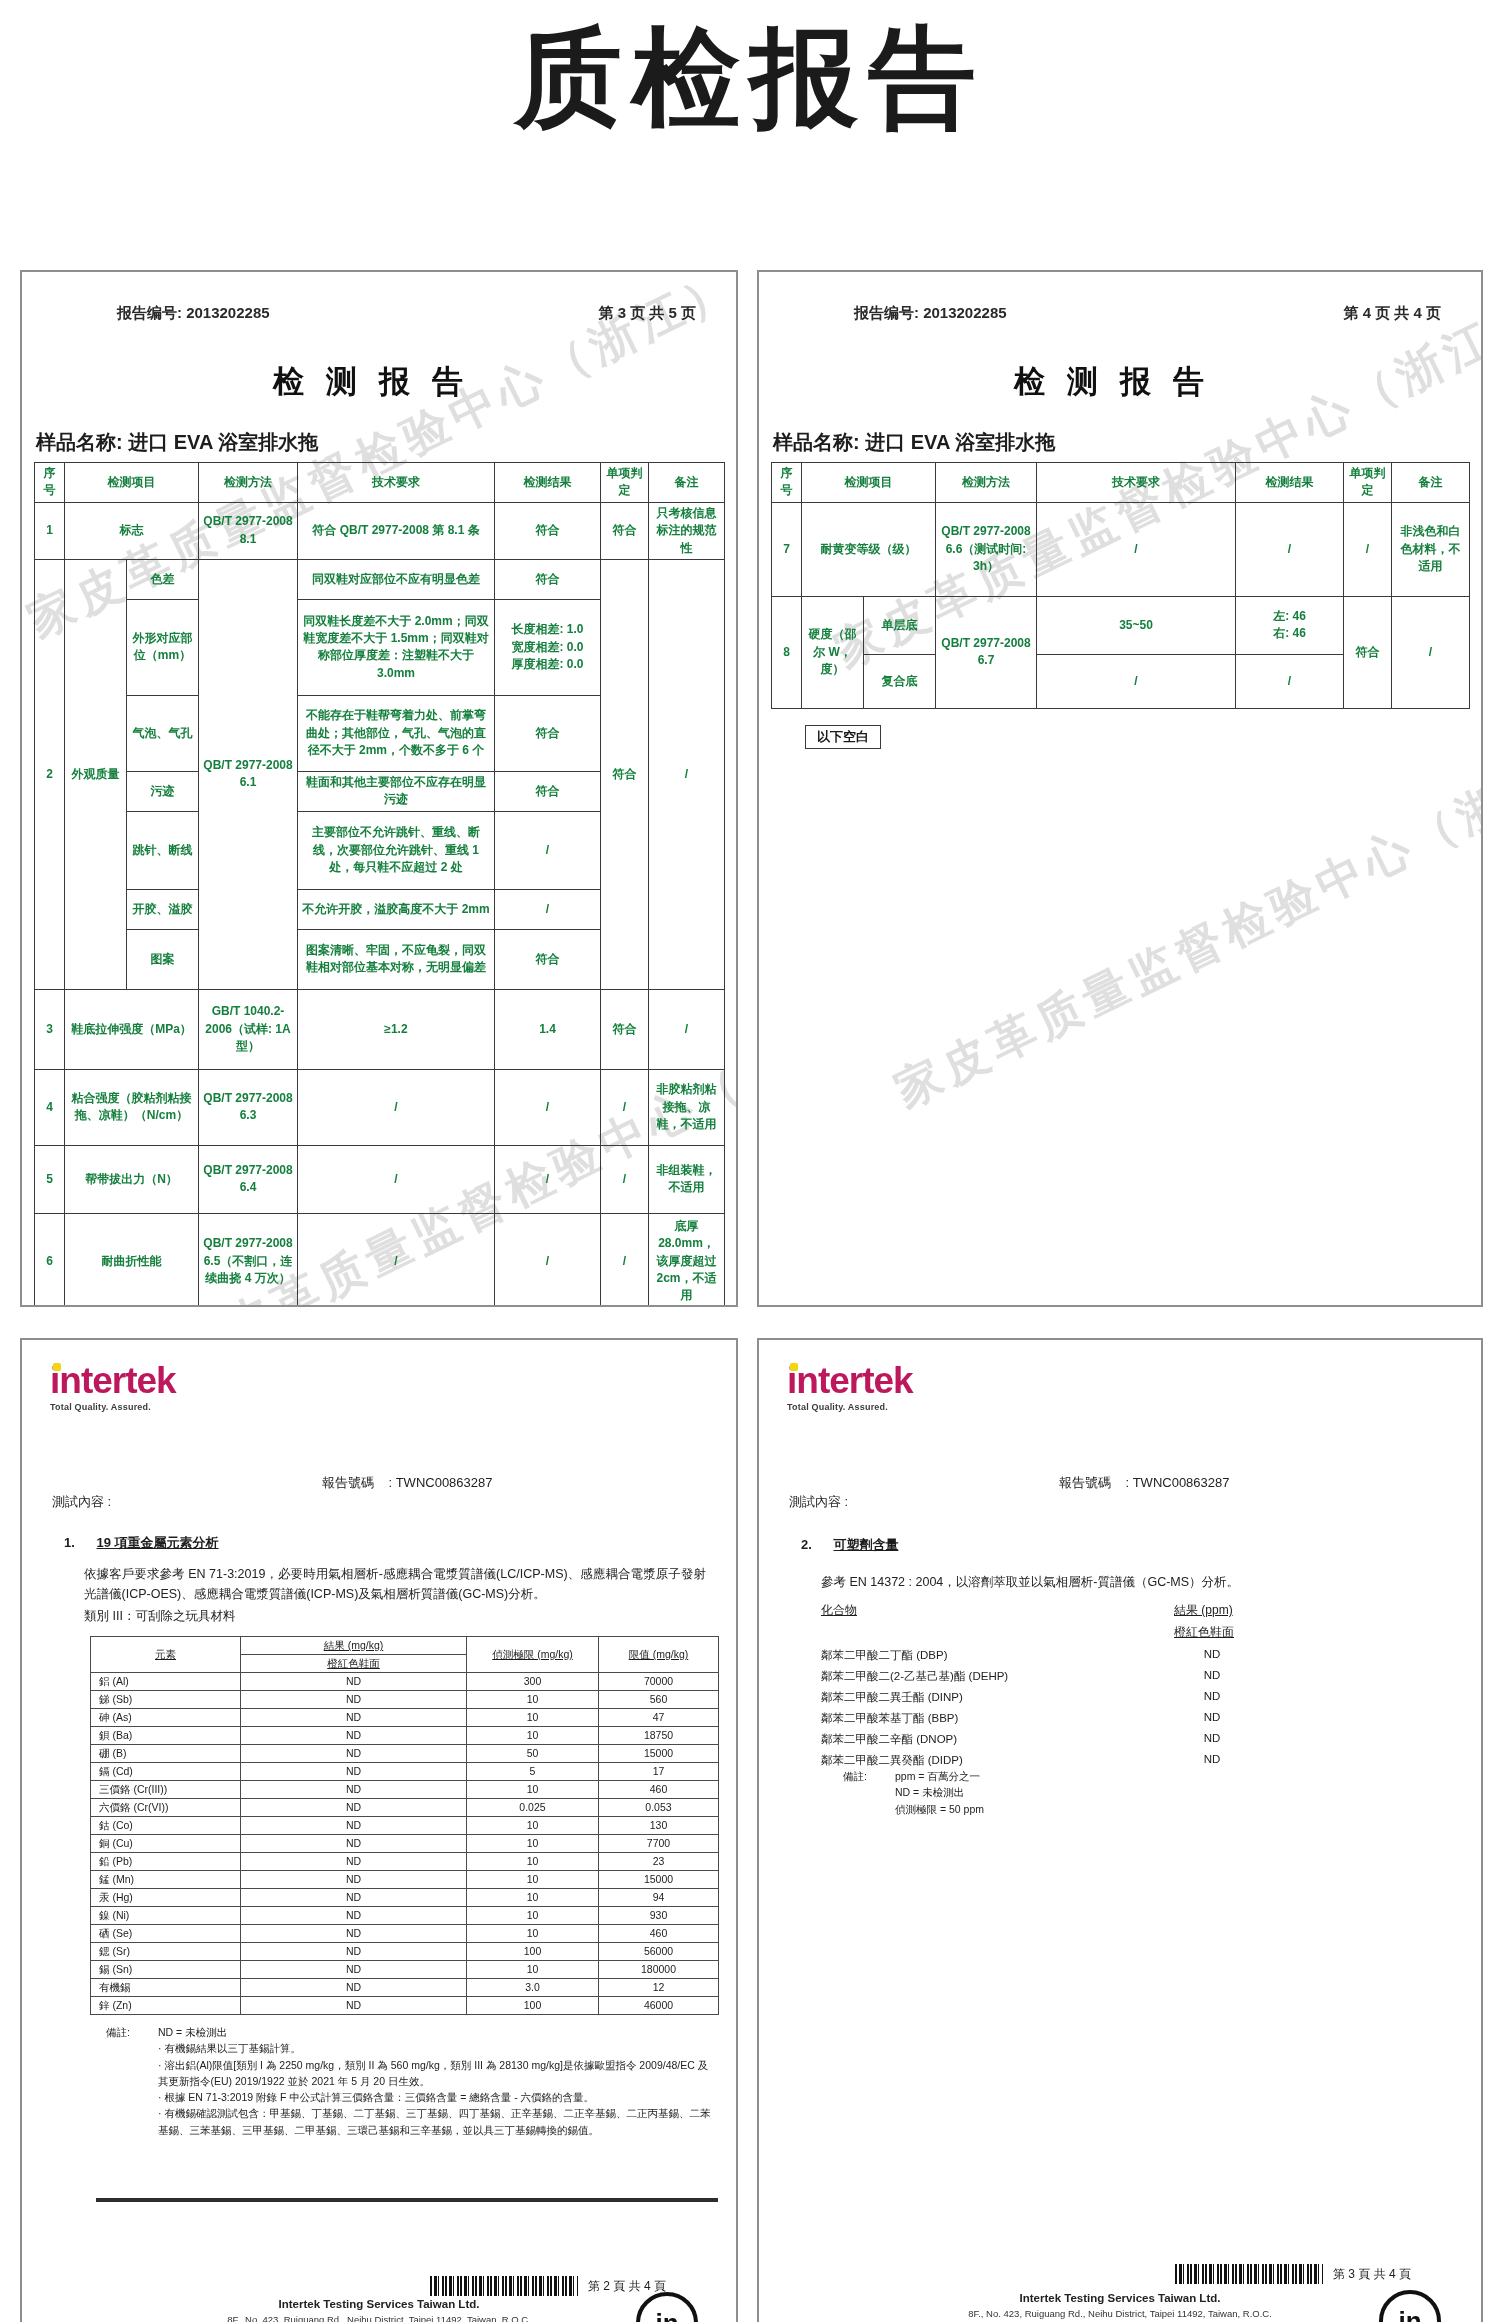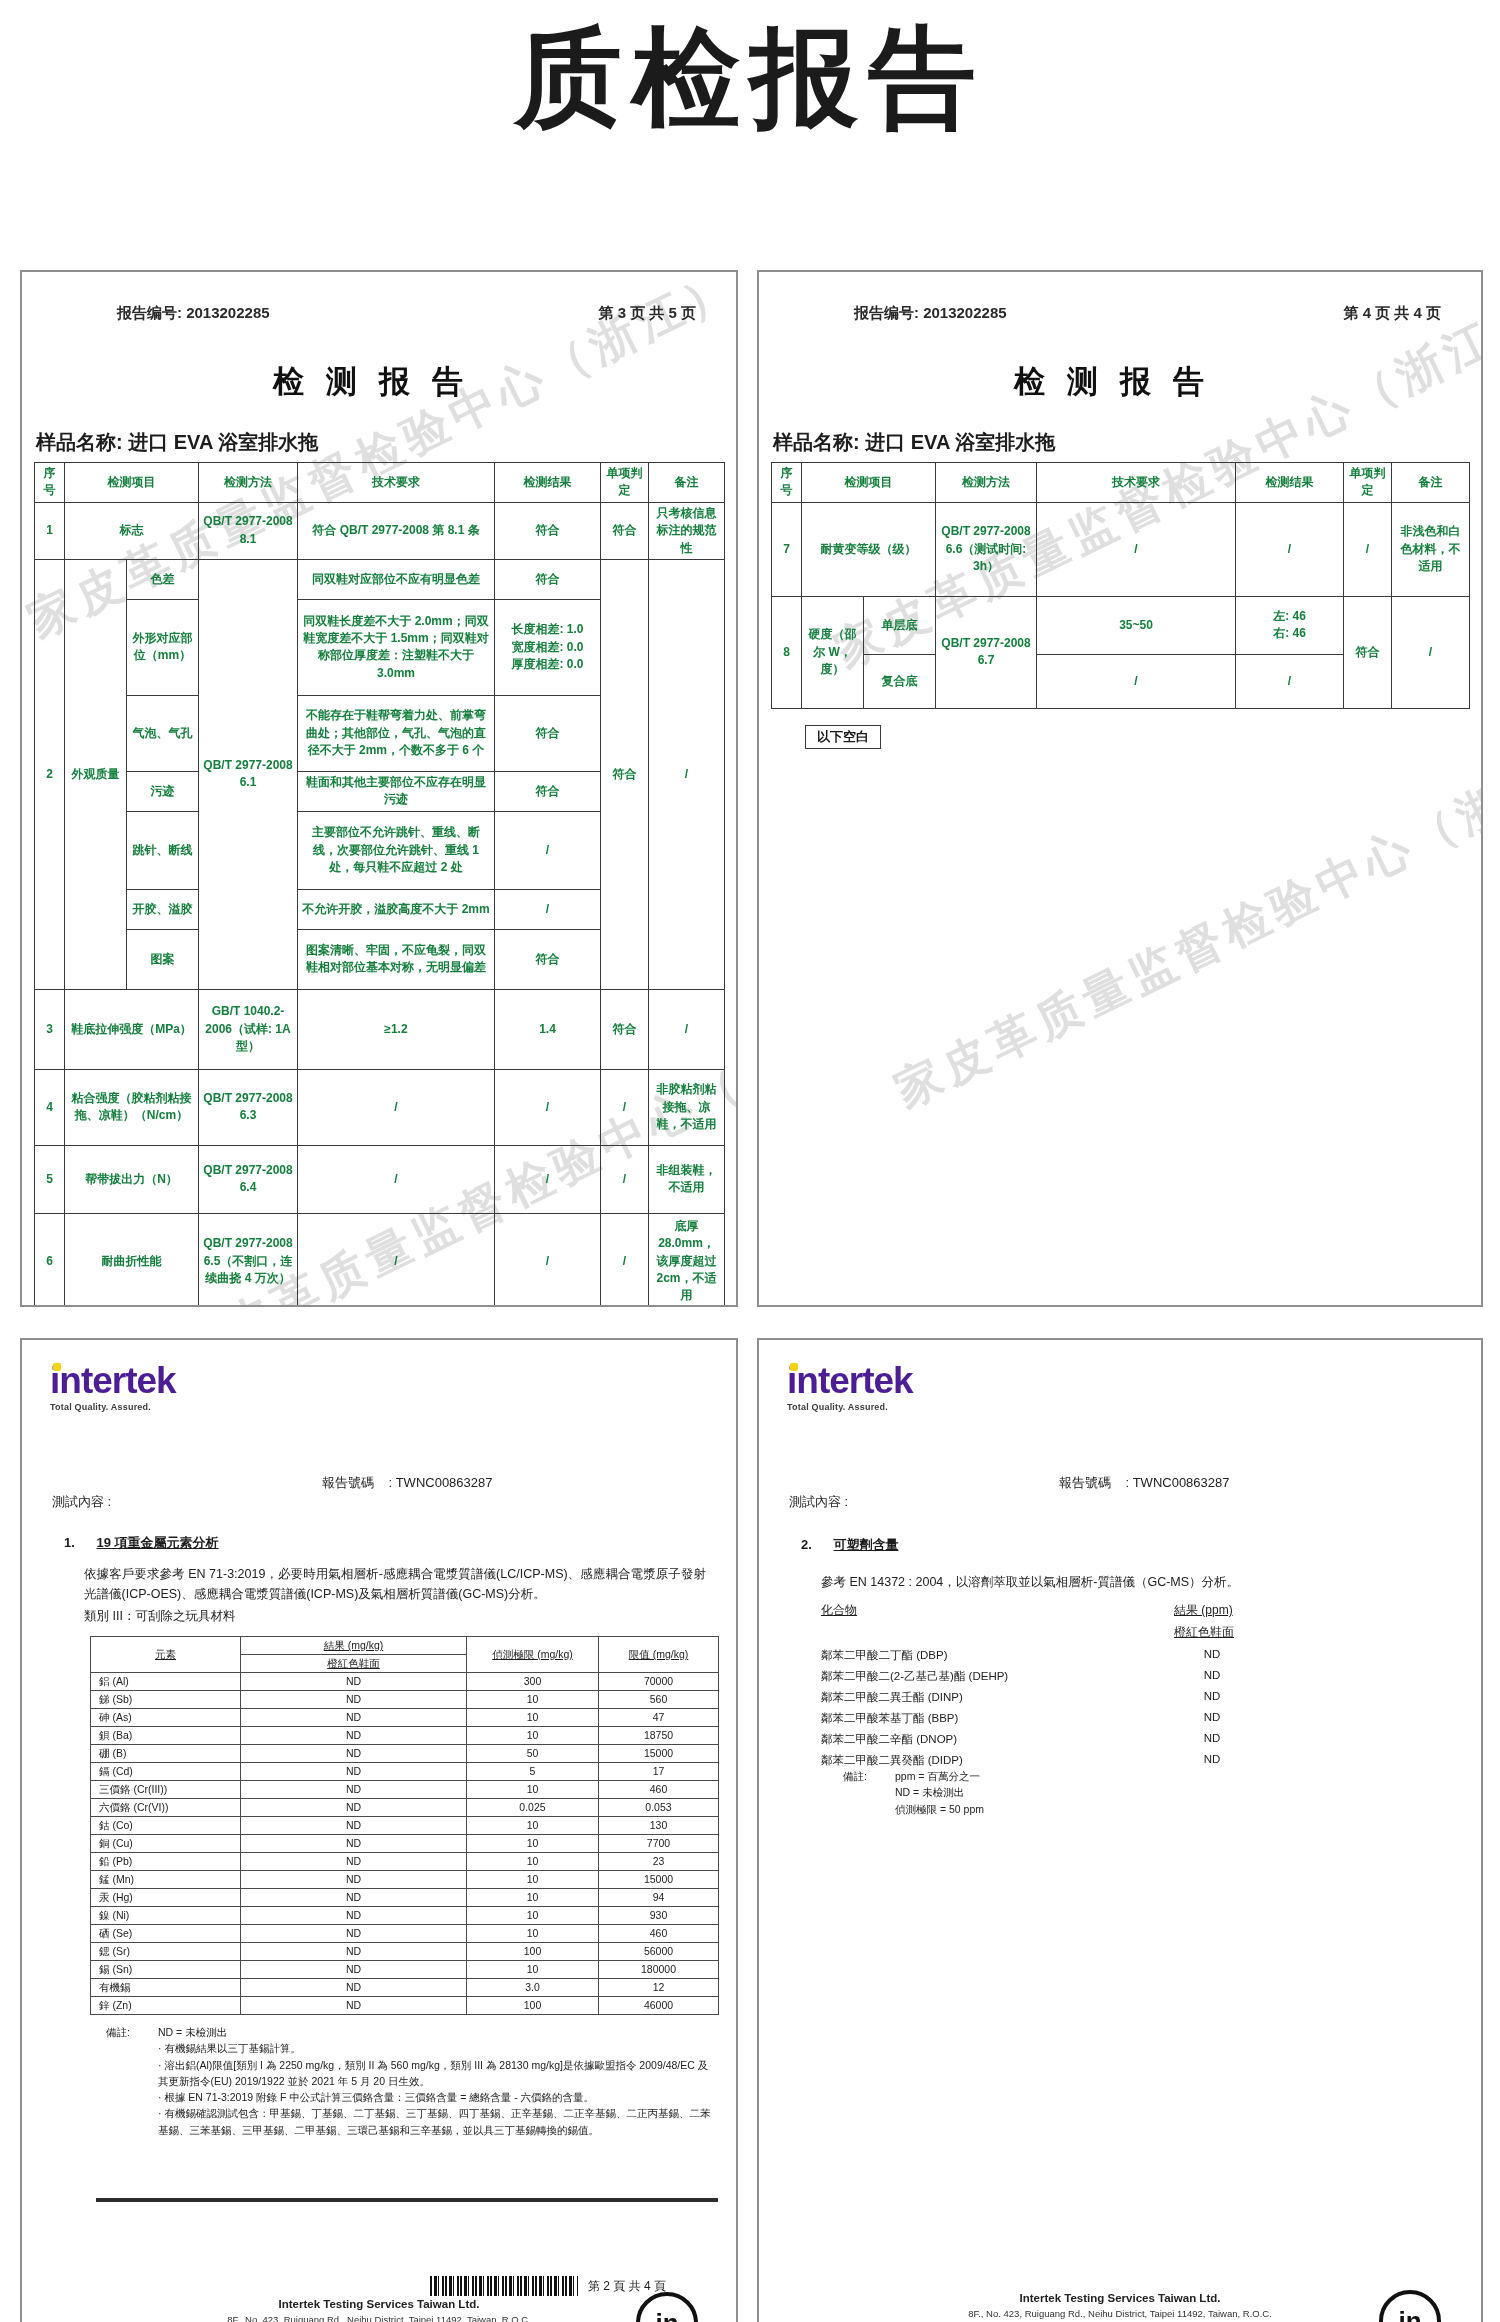--- a/index.html
+++ b/index.html
@@ -22,21 +22,21 @@
   .report-title{text-align:center;font-size:31px;font-weight:bold;letter-spacing:22px;margin-top:38px;color:#111;}
   .sample-line{font-size:20px;font-weight:bold;margin:26px 0 6px 14px;color:#1d1d1d;}
   .qc-table{border-collapse:collapse;table-layout:fixed;font-size:12px;font-weight:bold;margin-left:12px;width:690px;color:#15803d;}
   .qc-table th,.qc-table td{border:1.6px solid #3a3a3a;text-align:center;vertical-align:middle;padding:2px 4px;line-height:1.45;word-break:break-word;}
   .qc-table th{font-weight:bold;}
   .pre{white-space:pre-line;}
   .blank-box{display:inline-block;border:1.6px solid #3a3a3a;padding:2px 11px;font-size:13px;font-weight:bold;margin:16px 0 0 46px;}
 
   
   .itk-logo{position:absolute;left:28px;top:22px;}
-  .itk-word{font-size:37px;font-weight:bold;color:#4c1d95;letter-spacing:-1px;line-height:1;}
+  .itk-word{font-size:37px;font-weight:bold;color:#be185d;letter-spacing:-1px;line-height:1;}
   .itk-dot{position:absolute;left:3px;top:1px;width:8px;height:8px;background:#f2d410;border-radius:2px;}
   .itk-tagline{font-size:9px;font-weight:bold;color:#3c3c3c;margin-top:3px;letter-spacing:0.2px;}
   .itk-reportno{position:absolute;top:134px;left:300px;font-size:13px;color:#222;}
   .itk-reportno b{font-weight:normal;}
   .itk-label{position:absolute;top:153px;left:30px;font-size:13px;color:#222;}
   .itk-item{position:absolute;left:42px;font-size:13px;color:#1d1d1d;font-weight:bold;}
   .itk-item .t{text-decoration:underline;margin-left:18px;}
   .itk-para{position:absolute;left:62px;right:30px;font-size:12.5px;line-height:1.6;color:#222;text-align:justify;}
   .metal-table{position:absolute;left:68px;top:296px;width:628px;border-collapse:collapse;table-layout:fixed;font-size:10.5px;color:#1c1c1c;}
   .metal-table th,.metal-table td{border:1.2px solid #4a4a4a;text-align:center;vertical-align:middle;padding:1px 3px;height:15px;line-height:1.25;}
@@ -493,16 +493,20 @@
       </div>
     </div>
   <div class="itk-remark" style="top:428px;left:84px;right:20px;">
     <div class="rl">
       <span class="rlabel">備註:</span>
       <span class="pre">ppm   =   百萬分之一</span>
     </div>
     <div style="margin-left:52px" class="pre">ND     =   未檢測出</div>
     <div style="margin-left:52px" class="pre">偵測極限 = 50 ppm</div>
   </div>
+  <div class="footer-line" style="top:924px;padding-right:70px;">
+    <div class="barcode"></div>
+    <div class="page-info">第 3 頁 共 4 頁</div>
+  </div>
   <div class="itk-company" style="top:952px;">Intertek Testing Services Taiwan Ltd.</div>
   <div class="itk-address" style="top:968px;">8F., No. 423, Ruiguang Rd., Neihu District, Taipei 11492, Taiwan, R.O.C.</div>
   <div class="itk-circle" style="left:620px;top:950px;">in</div>
 </div>
 
 </body></html>

